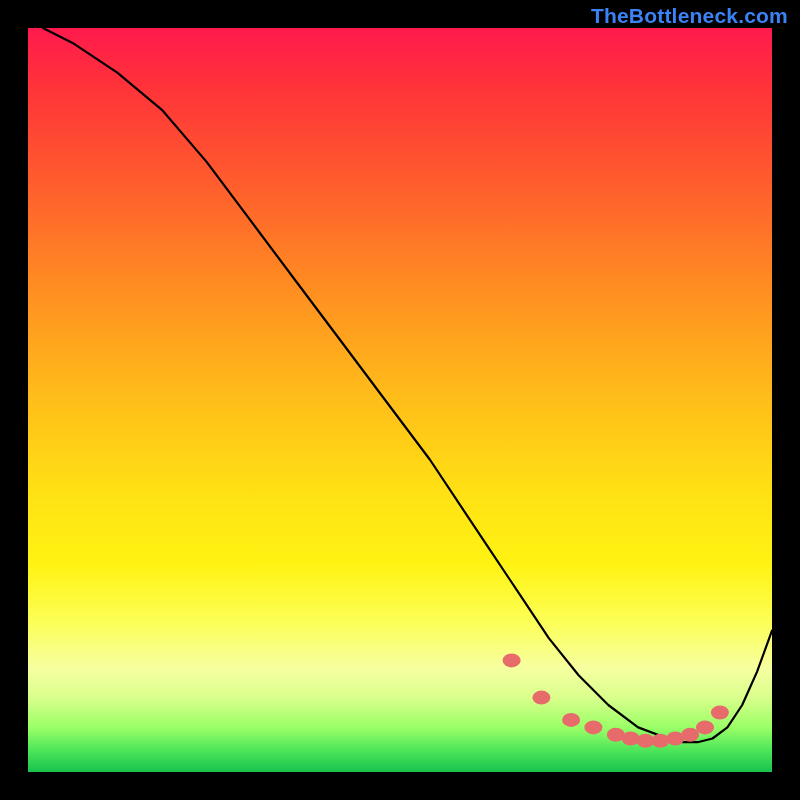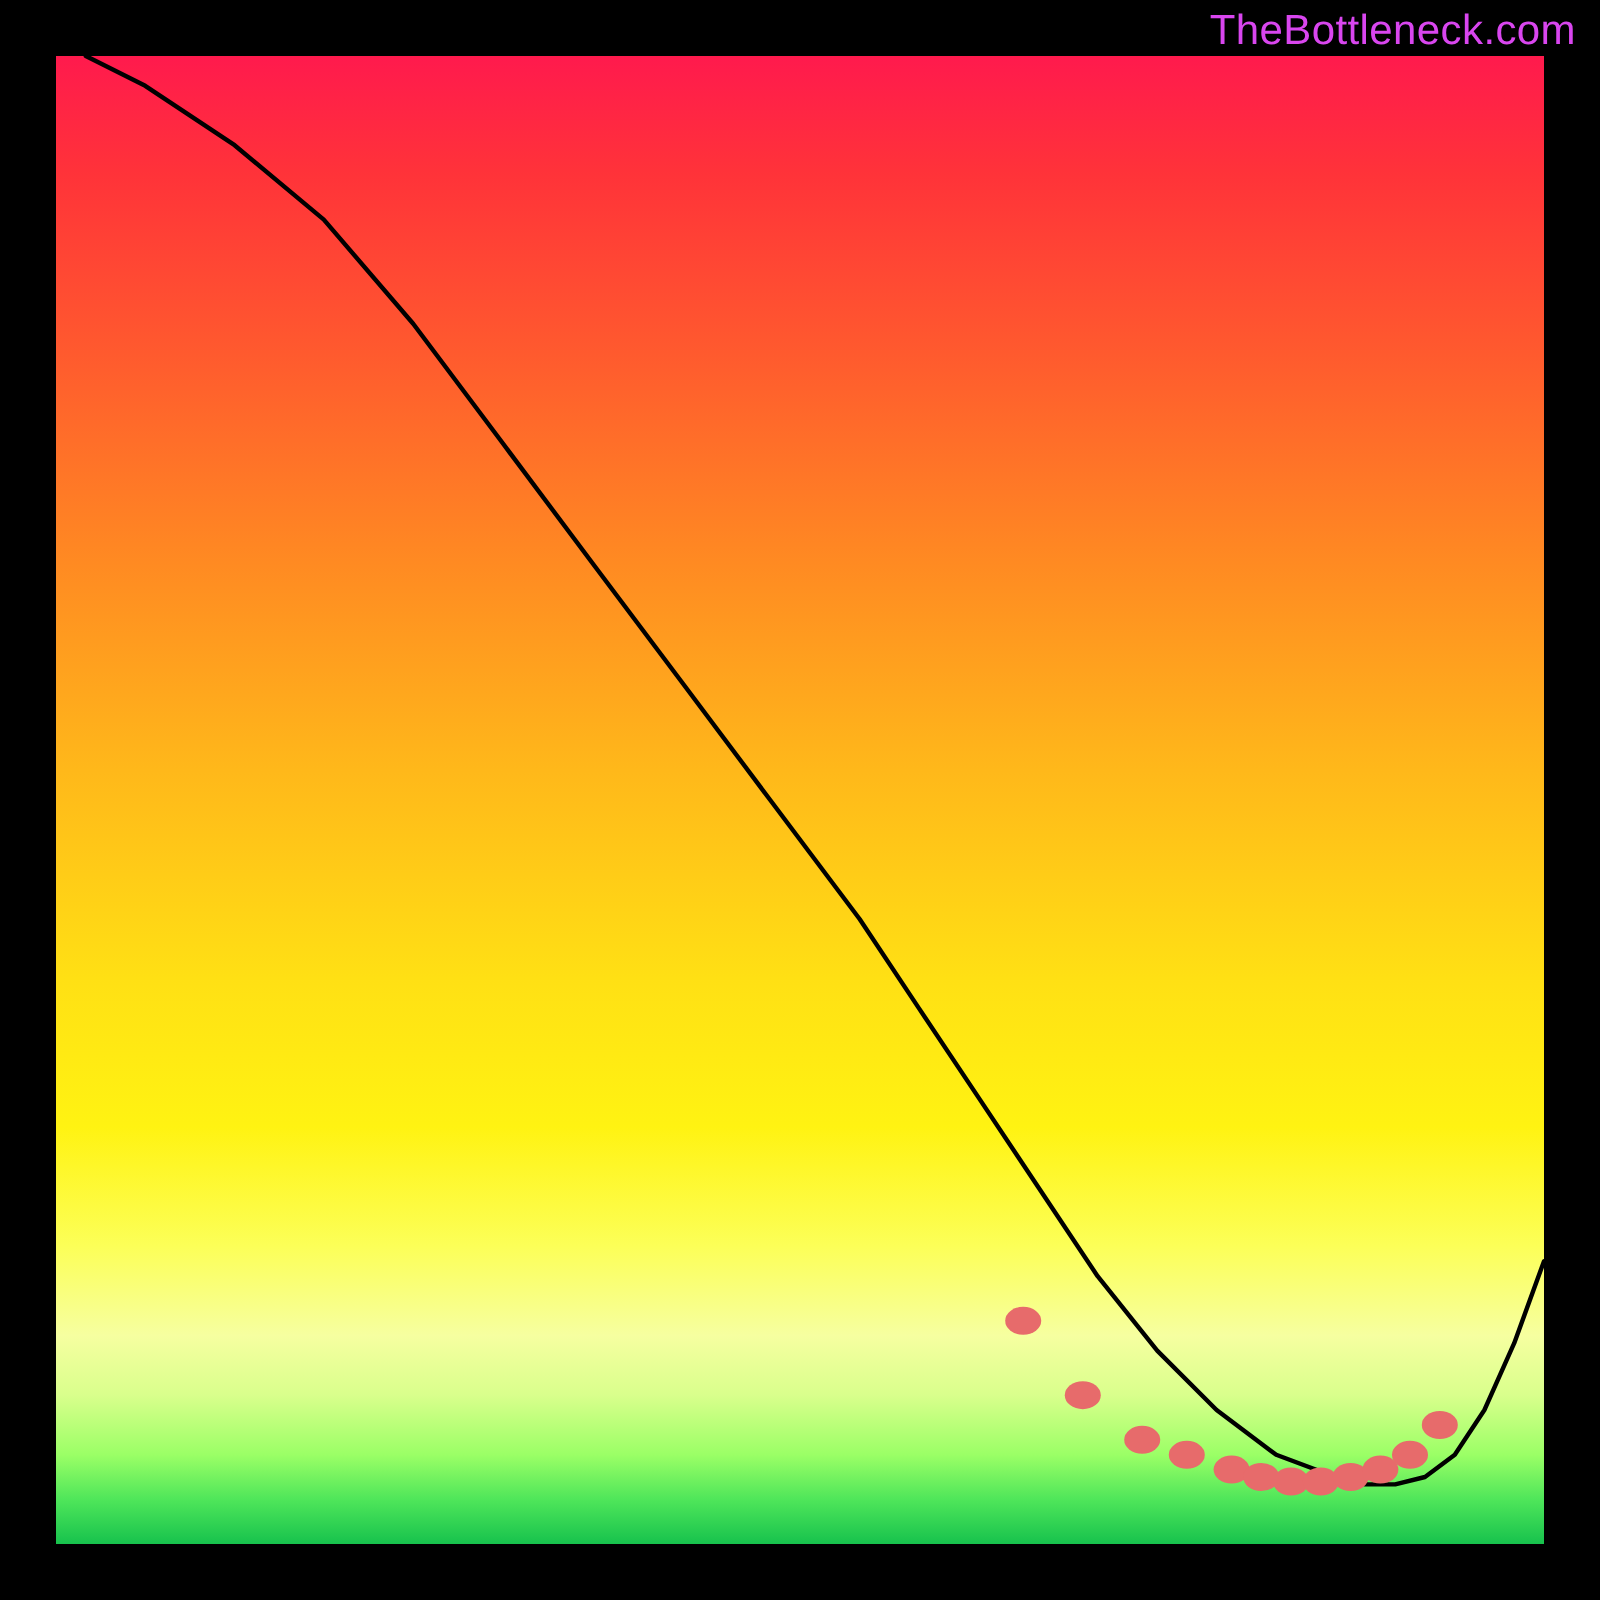--- a/index.html
+++ b/index.html
@@ -14,23 +14,23 @@
   .frame {
     position: relative;
     width: 800px;
     height: 800px;
     background: #000;
   }
   .watermark {
     position: absolute;
     top: 4px;
     right: 12px;
-    color: #d946ef;
+    color: #3b82f6;
     font-size: 21px;
-    font-weight: 400;
+    font-weight: 700;
     letter-spacing: 0.2px;
     user-select: none;
   }
   .plot-area {
     position: absolute;
     left: 28px;
     top: 28px;
     width: 744px;
     height: 744px;
     

